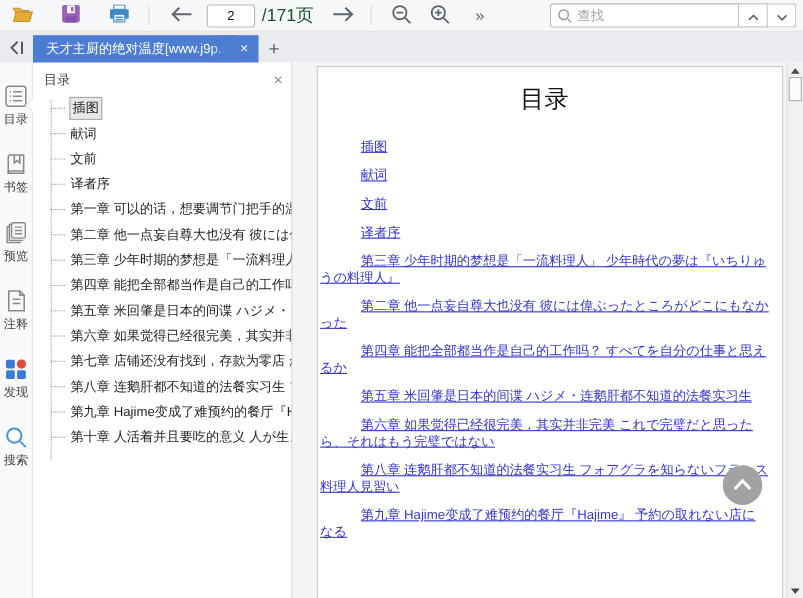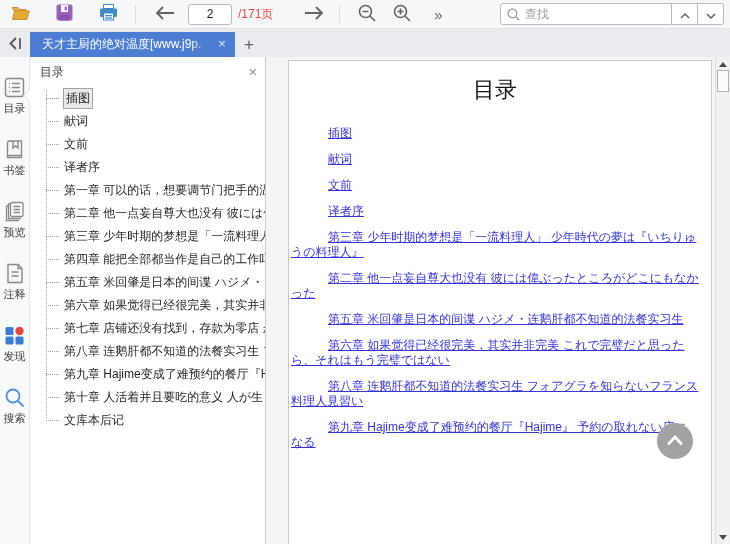--- a/index.html
+++ b/index.html
@@ -9,21 +9,21 @@
 
   
   .toolbar { position:absolute; left:0; top:0; width:730px; height:29px;
     background:#f6f7f8; border-bottom:1px solid #e2e4e7;
     display:flex; align-items:center; }
   .tbtn { display:flex; align-items:center; justify-content:center;
     height:26px; min-width:26px; border:none; background:transparent; cursor:pointer; }
   .tsep { width:1px; height:18px; background:#d9dbde; margin:0 8px; }
   .page-box { width:44px; height:21px; border:1px solid #b7bbc0; border-radius:3px;
     background:#fff; text-align:center; font-size:12px; color:#202124; }
-  .page-total { font-size:12px; color:#ef4444; margin:0 20px 0 6px; }
+  .page-total { font-size:16px; color:#14532d; margin:0 6px 0 6px; }
   .chev2 { font-size:15px; color:#5f6368; line-height:1; }
   .searchwrap { margin-left:auto; margin-right:6px; display:flex; align-items:center; }
   .searchbox { display:flex; align-items:center; width:172px; height:22px;
     background:#fff; border:1px solid #b7bbc0; border-radius:3px 0 0 3px; padding:0 6px; }
   .searchbox input { border:none; outline:none; width:130px; font-size:12px; color:#202124;
     font-family:inherit; background:transparent; }
   .searchbox input::placeholder { color:#9aa0a6; }
   .findbtn { width:26px; height:22px; background:#fff; border:1px solid #b7bbc0;
     border-left:none; display:flex; align-items:center; justify-content:center; cursor:pointer; }
   .findbtn:last-child { border-radius:0 3px 3px 0; }
@@ -335,36 +335,33 @@
           <span class="tlabel">第八章 连鹅肝都不知道的法餐实习生 フ</span>
         </div>
         <div class="trow">
           <span class="stub"></span>
           <span class="tlabel">第九章 Hajime变成了难预约的餐厅『H</span>
         </div>
         <div class="trow">
           <span class="stub"></span>
           <span class="tlabel">第十章 人活着并且要吃的意义 人が生き</span>
         </div>
-        <div class="trow">
-          <span class="stub"></span>
-          <span class="tlabel">文库本后记</span>
-        </div>
       </div>
     </div>
 
     <div class="main">
       <div class="page">
         <div class="page-title">目录</div>
         <p><a>插图</a></p>
         <p><a>献词</a></p>
         <p><a>文前</a></p>
         <p><a>译者序</a></p>
         <p><a>第三章 少年时期的梦想是「一流料理人」 少年時代の夢は『いちりゅうの料理人』</a></p>
         <p><a>第二章 他一点妄自尊大也没有 彼には偉ぶったところがどこにもなかった</a></p>
+        <p><a>第四章 能把全部都当作是自己的工作吗？ すべてを自分の仕事と思えるか</a></p>
         <p><a>第五章 米回肇是日本的间谍 ハジメ・连鹅肝都不知道的法餐实习生</a></p>
         <p><a>第六章 如果觉得已经很完美，其实并非完美 これで完璧だと思ったら、それはもう完璧ではない</a></p>
         <p><a>第八章 连鹅肝都不知道的法餐实习生 フォアグラを知らないフランス料理人見習い</a></p>
         <p><a>第九章 Hajime变成了难预约的餐厅『Hajime』 予約の取れない店になる</a></p>
 
       </div>
 
       <button class="scrolltop">
         <span>
           <svg width="18" height="11" viewBox="0 0 18 11" fill="none" stroke="#ffffff" stroke-width="2.6">

